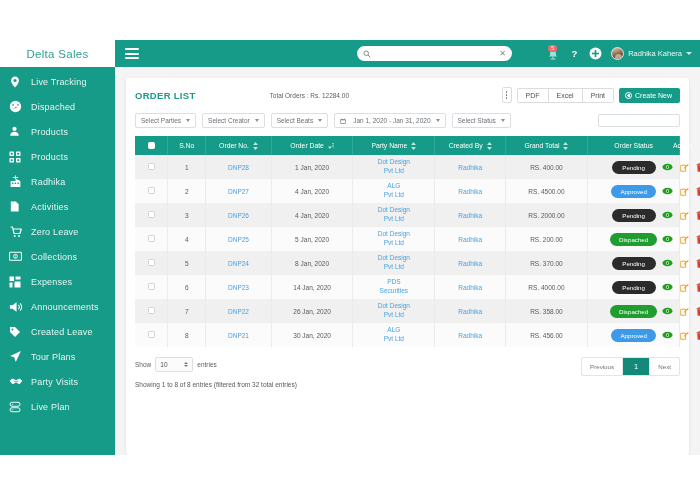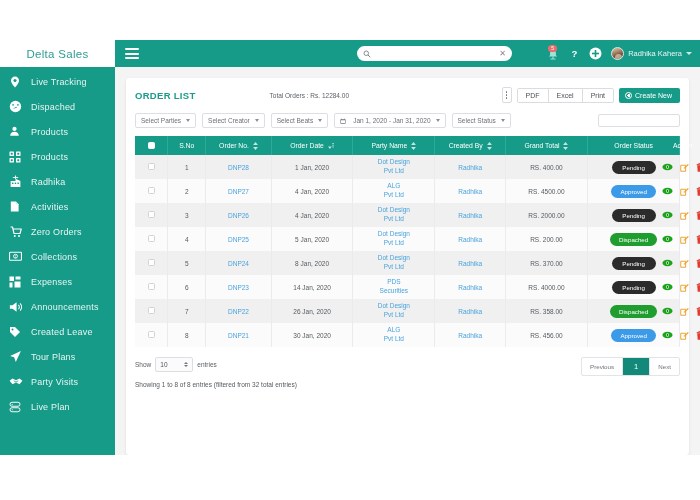--- a/index.html
+++ b/index.html
@@ -279,21 +279,21 @@
           <span class="nav-label">Activities</span>
         </div>
         <div class="nav-item">
           <span class="nav-ico">
             <svg width="14" height="12" viewBox="0 0 24 24">
               <path d="M1 2 H5 L8 15 H20 L22.5 6 H6.5" fill="none" stroke="#fff" stroke-width="2.3" stroke-linejoin="round"></path>
               <circle cx="9.5" cy="20" r="2" fill="#fff"></circle>
               <circle cx="18" cy="20" r="2" fill="#fff"></circle>
             </svg>
           </span>
-          <span class="nav-label">Zero Orders</span>
+          <span class="nav-label">Zero Leave</span>
         </div>
         <div class="nav-item">
           <span class="nav-ico">
             <svg width="13" height="11" viewBox="0 0 24 20">
               <rect x="1" y="2" width="22" height="15" rx="1.4" fill="none" stroke="#fff" stroke-width="2"></rect>
               <circle cx="12" cy="9.5" r="3.6" fill="none" stroke="#fff" stroke-width="1.7"></circle>
               <text x="12" y="12.6" text-anchor="middle" font-size="6" fill="#fff" font-family="Liberation Sans, sans-serif">1</text>
             </svg>
           </span>
           <span class="nav-label">Collections</span>

